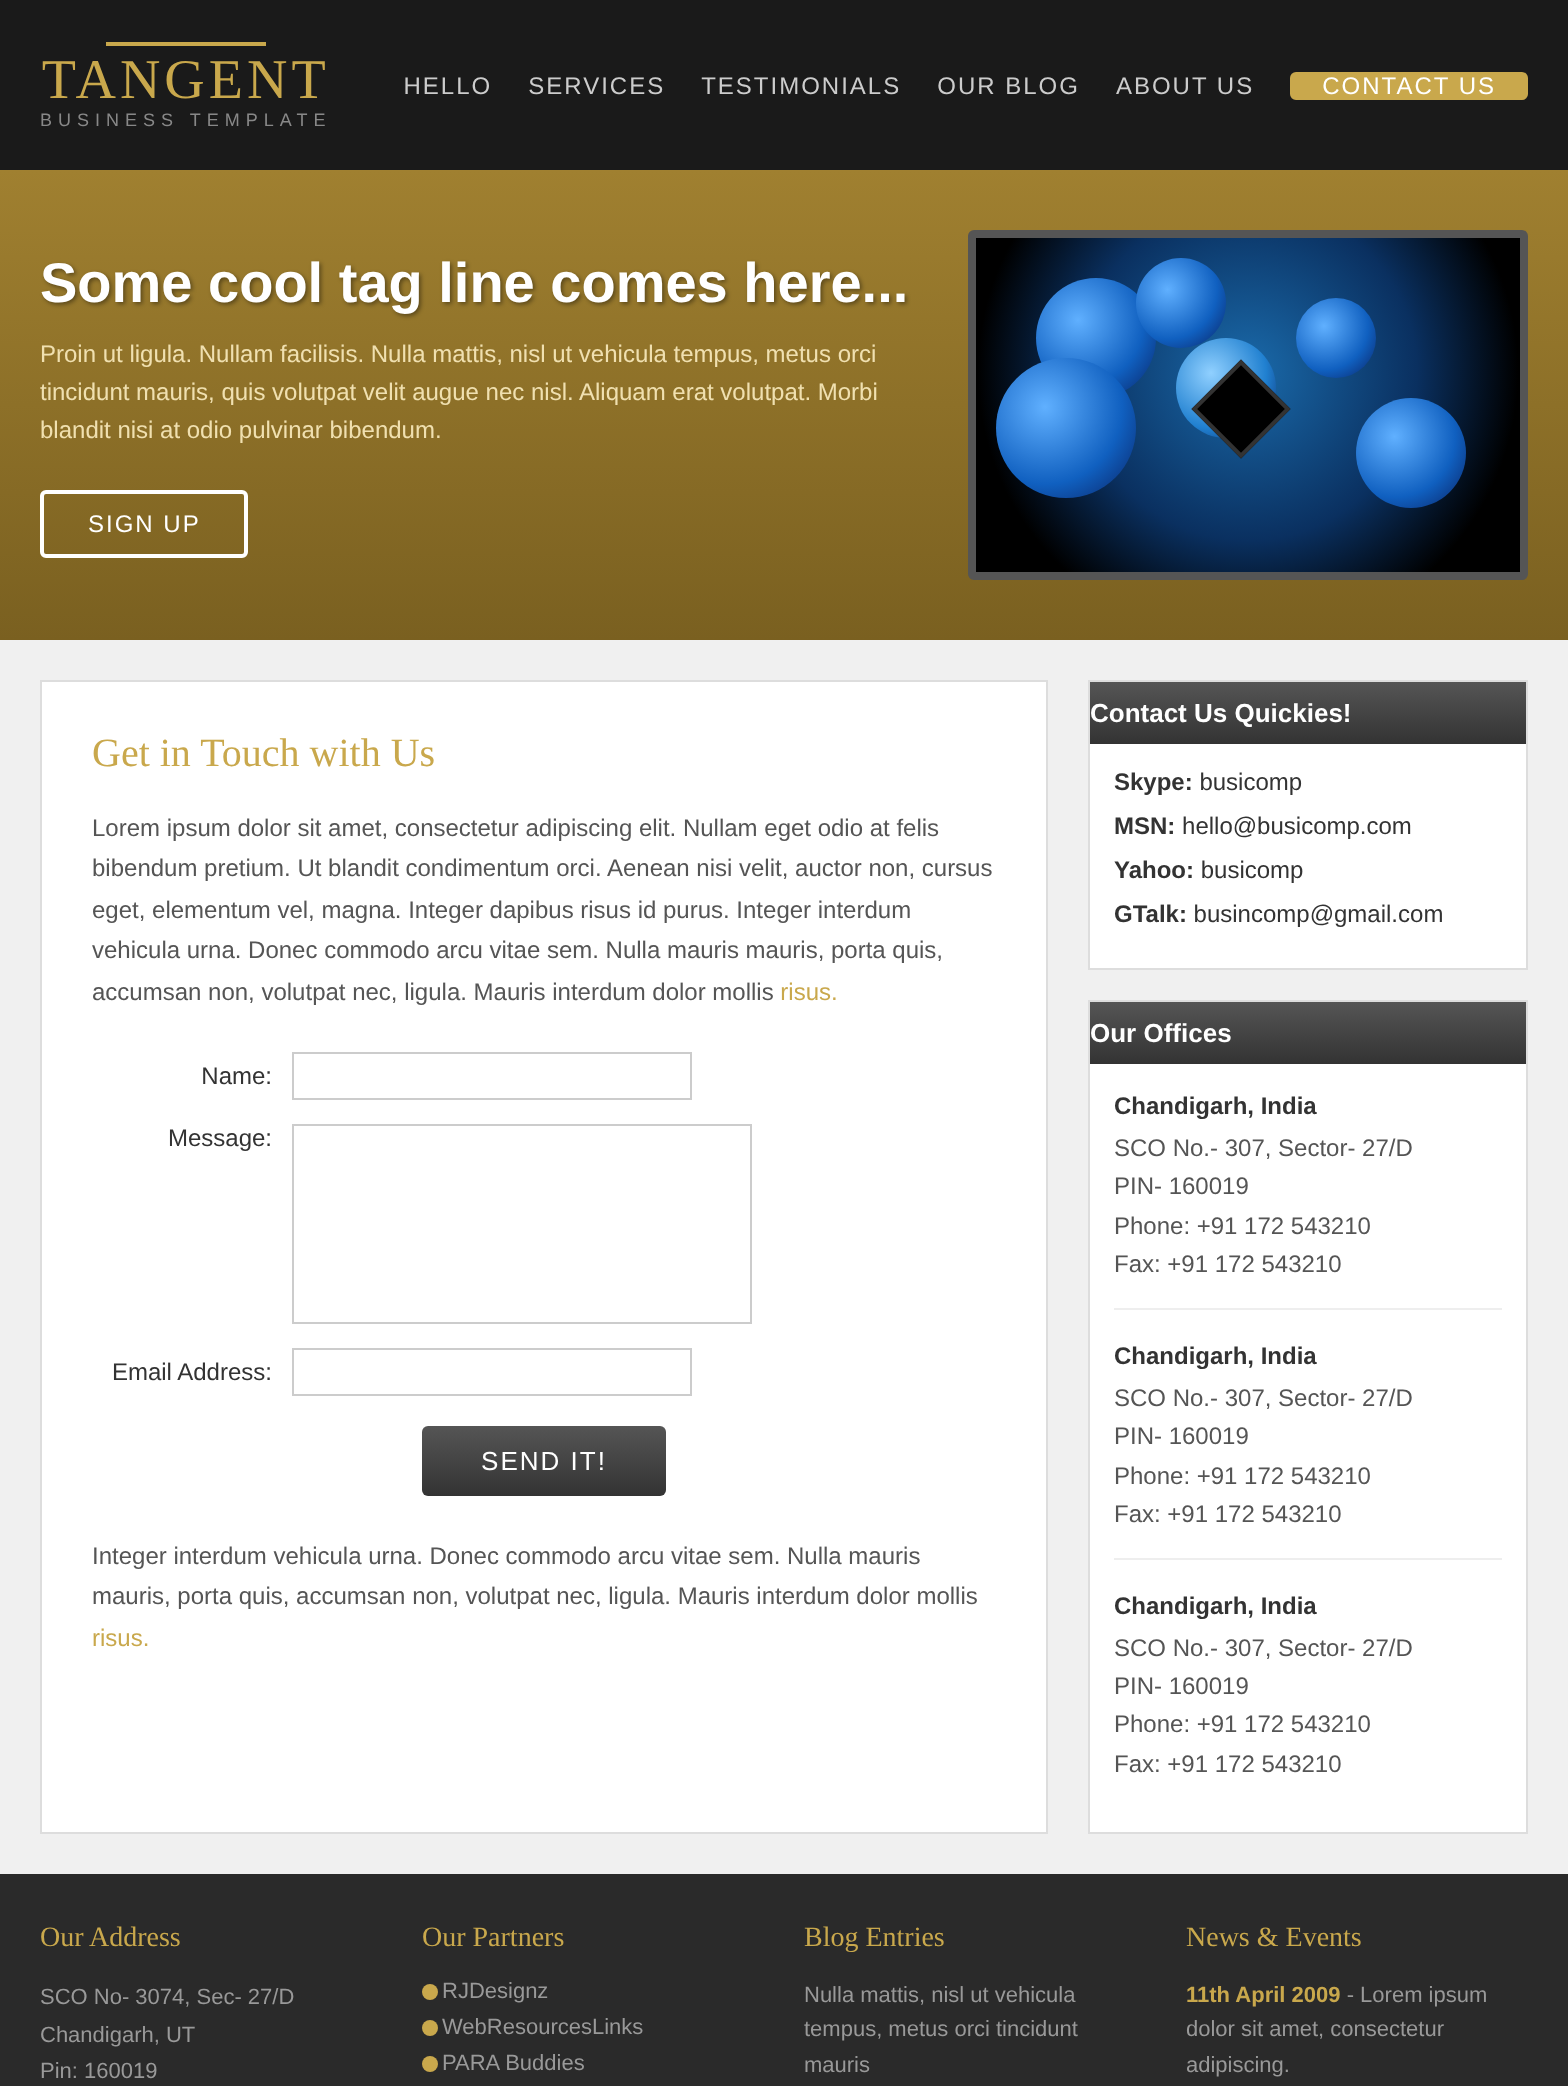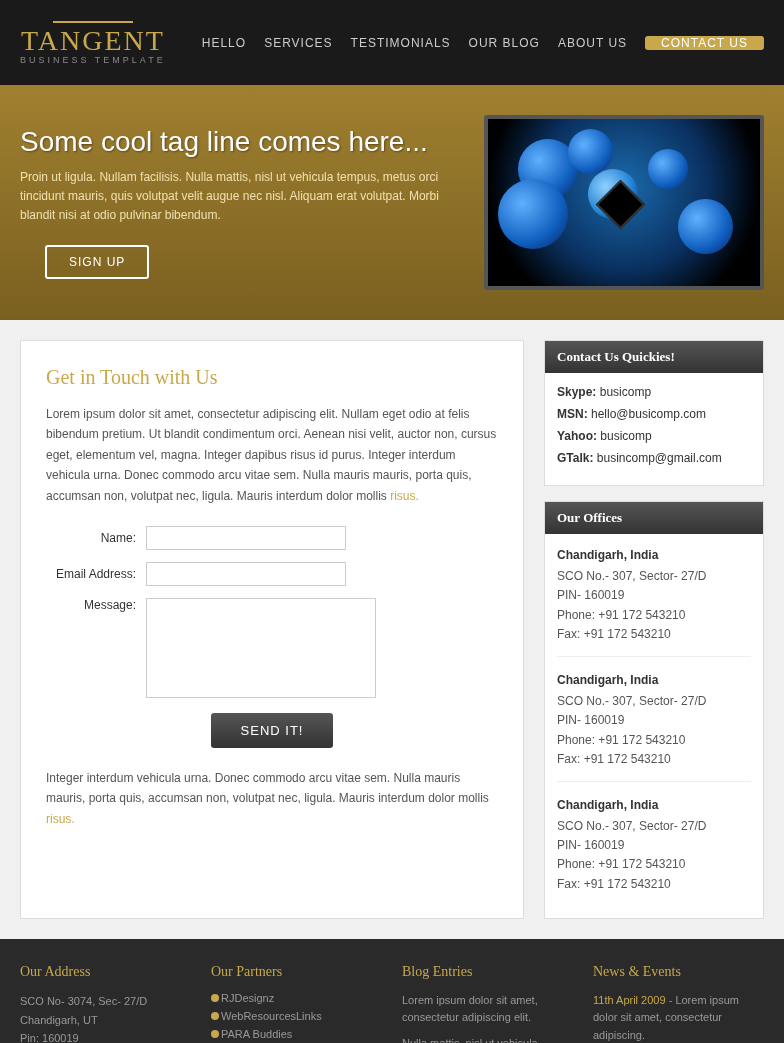--- a/index.html
+++ b/index.html
@@ -11,23 +11,23 @@
     #logo-text { color: #c9a84c; font-size: 28px; font-family: Georgia, serif; letter-spacing: 2px; line-height: 1; }
     #logo-sub { color: #888; font-size: 9px; letter-spacing: 3px; text-transform: uppercase; }
     #logo-deco { width: 80px; height: 2px; border-top: 1px solid #c9a84c; border-bottom: 1px solid #c9a84c; margin-bottom: 4px; }
     #nav { display: flex; align-items: center; gap: 18px; }
     .nav-item { color: #ccc; font-size: 12px; text-transform: uppercase; cursor: pointer; text-decoration: none; letter-spacing: 1px; text-align: right; }
     .nav-contact { background: #c9a84c; color: #fff; padding: 0 16px; border-radius: 3px; font-size: 12px; text-transform: uppercase; cursor: pointer; letter-spacing: 1px; }
 
     
     #hero { background: linear-gradient(to bottom, #a08030, #7a6020); min-height: 200px; display: flex; align-items: center; padding: 30px 20px; position: relative; overflow: hidden; }
     #hero-text { flex: 1; max-width: 450px; }
-    #hero-tagline { color: #fff; font-size: 28px; font-weight: normal; margin-bottom: 10px; text-shadow: 1px 1px 2px rgba(0,0,0,0.4); }
+    #hero-tagline { color: #fff; font-size: 28px; font-weight: bold; margin-bottom: 10px; text-shadow: 1px 1px 2px rgba(0,0,0,0.4); }
     #hero-body { color: #f0e0b0; font-size: 12px; line-height: 1.6; margin-bottom: 20px; }
-    #hero-buttons { display: flex; gap: 10px; margin-left: 25px; }
+    #hero-buttons { display: flex; gap: 10px; }
     .hero-btn { border: 2px solid #fff; color: #fff; background: transparent; padding: 8px 22px; font-size: 12px; text-transform: uppercase; cursor: pointer; letter-spacing: 1px; border-radius: 3px; }
     #hero-image { width: 280px; height: 175px; background: #000; border: 4px solid #555; border-radius: 3px; overflow: hidden; flex-shrink: 0; margin-left: 20px; }
     #hero-img-inner { width: 100%; height: 100%; background: radial-gradient(circle at 50% 40%, #1a6aaa, #0a3060 50%, #000 80%); display: flex; align-items: center; justify-content: center; position: relative; }
     .bubble { position: absolute; border-radius: 50%; background: radial-gradient(circle at 35% 35%, #60b0ff, #1060c0 60%, #0a2060); }
 
     
     #main { background: #f0f0f0; padding: 20px; display: flex; gap: 20px; }
     #content-left { flex: 1; background: #fff; padding: 25px; border: 1px solid #ddd; }
     #content-right { width: 220px; display: flex; flex-direction: column; gap: 15px; }
 
@@ -41,37 +41,37 @@
     .form-row { display: flex; align-items: center; margin-bottom: 12px; }
     .form-label { width: 100px; font-size: 12px; color: #333; text-align: right; padding-right: 10px; }
     .form-input { flex: 1; height: 24px; border: 1px solid #ccc; padding: 3px 6px; font-size: 12px; max-width: 200px; }
     .form-textarea { flex: 1; height: 100px; border: 1px solid #ccc; padding: 5px; font-size: 12px; resize: none; max-width: 230px; }
     .message-row { align-items: flex-start; }
     #send-btn { display: block; margin: 15px auto; background: linear-gradient(to bottom, #555, #333); color: #fff; border: none; padding: 10px 30px; font-size: 13px; text-transform: uppercase; cursor: pointer; border-radius: 3px; letter-spacing: 1px; }
     #after-form { font-size: 12px; color: #555; line-height: 1.7; }
 
     
     .sidebar-box { background: #fff; border: 1px solid #ddd; }
-    .sidebar-header { background: linear-gradient(to bottom, #555, #333); color: #fff; padding: 8px 12px; font-size: 13px; font-weight: bold; font-family: Liberation Serif, serif; }
+    .sidebar-header { background: linear-gradient(to bottom, #555, #333); color: #fff; padding: 8px 0; font-size: 13px; font-weight: bold; }
     .sidebar-content { padding: 12px; }
     .contact-quickie-row { margin-bottom: 8px; font-size: 12px; color: #333; }
     .contact-quickie-label { font-weight: bold; }
 
     .office-entry { margin-bottom: 14px; border-bottom: 1px solid #eee; padding-bottom: 12px; font-size: 12px; line-height: 1.6; color: #555; }
     .office-entry:last-child { border-bottom: none; margin-bottom: 0; }
     .office-city { font-weight: bold; color: #333; margin-bottom: 2px; }
 
     
     #footer { background: #2a2a2a; color: #aaa; padding: 25px 20px; }
     #footer-columns { display: flex; gap: 20px; margin-bottom: 20px; }
     .footer-col { flex: 1; }
     .footer-col-title { color: #c9a84c; font-size: 14px; margin-bottom: 12px; font-family: Georgia, serif; }
     .footer-col p { font-size: 11px; line-height: 1.6; color: #999; margin-bottom: 8px; }
     .footer-col .addr-line { font-size: 11px; line-height: 1.7; color: #999; }
-    .footer-col .addr-highlight { color: #c9a84c; }
+    .footer-col .addr-highlight { color: #c9a84c; font-weight: bold; }
     .partner-item { display: flex; align-items: center; gap: 2px; margin-bottom: 6px; font-size: 11px; color: #999; }
     .partner-dot { width: 8px; height: 8px; background: #c9a84c; border-radius: 50%; flex-shrink: 0; }
   </style>
 </head>
 <body>
 
 <div id="header">
   <div id="logo-area">
     <div id="logo-deco"></div>
     <div id="logo-text">TANGENT</div>
@@ -114,27 +114,27 @@
   <div id="content-left">
     <div id="contact-title">Get in Touch with Us</div>
     <div id="contact-intro">
       Lorem ipsum dolor sit amet, consectetur adipiscing elit. Nullam eget odio at felis bibendum pretium. Ut blandit condimentum orci. Aenean nisi velit, auctor non, cursus eget, elementum vel, magna. Integer dapibus risus id purus. Integer interdum vehicula urna. Donec commodo arcu vitae sem. Nulla mauris mauris, porta quis, accumsan non, volutpat nec, ligula. Mauris interdum dolor mollis <a class="link-style">risus.</a>
     </div>
     <div id="contact-form">
       <div class="form-row">
         <label class="form-label">Name:</label>
         <input class="form-input" type="text" style="">
       </div>
+      <div class="form-row message-row">
+        <label class="form-label">Message:</label>
+        <textarea class="form-textarea" style=""></textarea>
+      </div>
       <div class="form-row">
         <label class="form-label">Email Address:</label>
         <input class="form-input" type="email" style="">
-      </div>
-      <div class="form-row message-row">
-        <label class="form-label">Message:</label>
-        <textarea class="form-textarea" style=""></textarea>
       </div>
       <button id="send-btn">SEND IT!</button>
     </div>
     <div id="after-form">
       Integer interdum vehicula urna. Donec commodo arcu vitae sem. Nulla mauris mauris, porta quis, accumsan non, volutpat nec, ligula. Mauris interdum dolor mollis <a class="link-style">risus.</a>
     </div>
   </div>
 
   <div id="content-right">
 
@@ -212,21 +212,20 @@
       </div>
       <div class="partner-item">
         <span class="partner-dot"></span>
         <span>PARA Buddies</span>
       </div>
 
     </div>
 
     <div class="footer-col">
       <div class="footer-col-title">Blog Entries</div>
-      <p>Lorem ipsum dolor sit amet, consectetur adipiscing elit.</p>
       <p>Nulla mattis, nisl ut vehicula tempus, metus orci tincidunt mauris</p>
 
     </div>
 
     <div class="footer-col">
       <div class="footer-col-title">News &amp; Events</div>
       <p>
         <span class="addr-highlight">11th April 2009</span>
         <span> - </span>
         <span>Lorem ipsum dolor sit amet, consectetur adipiscing.</span>

